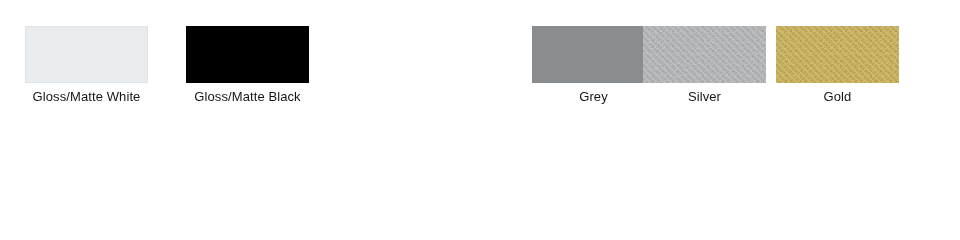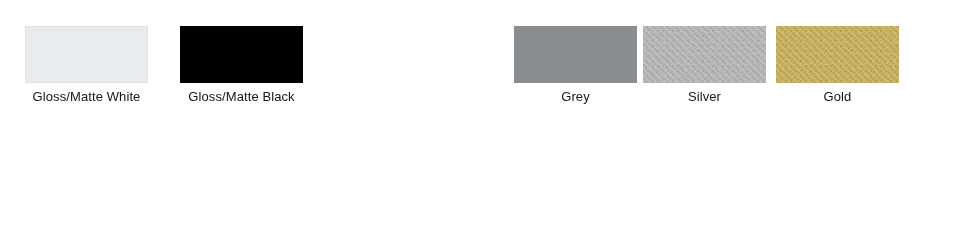--- a/index.html
+++ b/index.html
@@ -54,23 +54,23 @@
     width: 123px;
     text-align: center;
     font-size: 13px;
     line-height: 16px;
     color: #161616;
     white-space: nowrap;
     letter-spacing: 0.1px;
   }
   
   .col-0 { left: 25px; }
-  .col-1 { left: 180px; }
+  .col-1 { left: 186px; }
   .col-2 { left: 345px; }
-  .col-3 { left: 514px; }
+  .col-3 { left: 532px; }
   .col-4 { left: 643px; }
   .col-5 { left: 776px; }
 </style>
 </head>
 <body style="background: rgb(255, 255, 255);">
 
 <div id="swatch-palette">
 
   <div class="swatch-cell col-0">
     <div class="swatch-chip has-border" style="border-color: rgb(223, 227, 230);">

